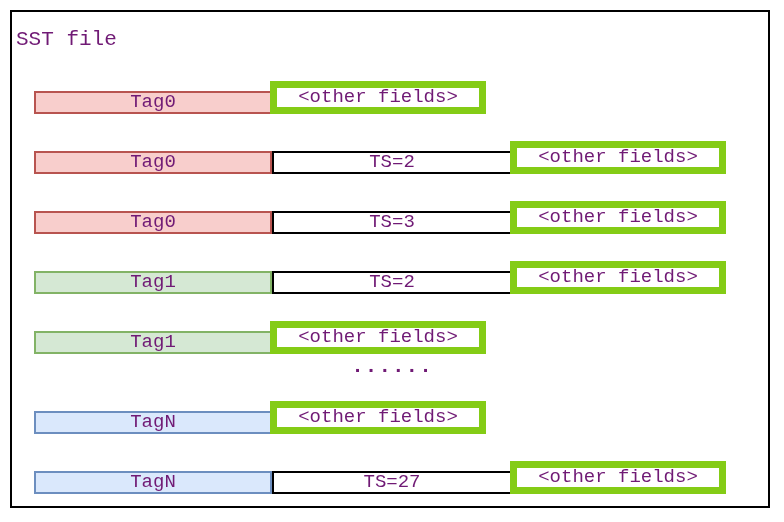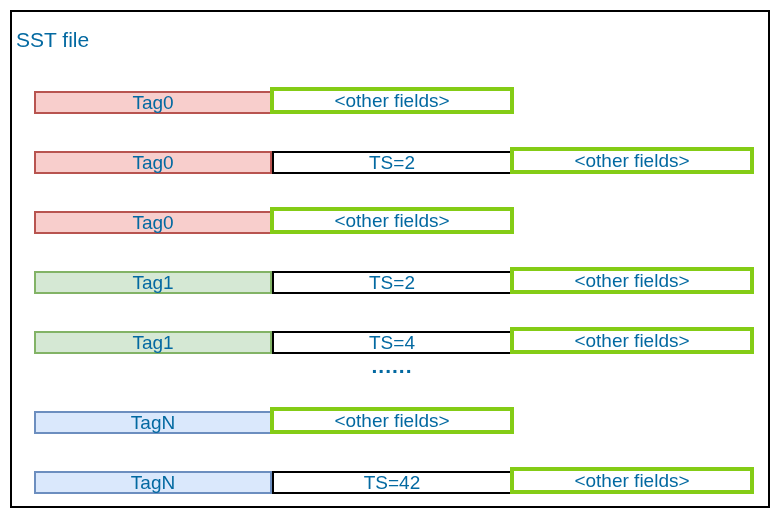--- a/index.html
+++ b/index.html
@@ -5,22 +5,22 @@
   html, body {
     margin: 0;
     padding: 0;
     background: #ffffff;
   }
   .canvas {
     position: relative;
     width: 784px;
     height: 522px;
     background: #ffffff;
-    font-family: Liberation Sans, sans-serif;
-    color: #0369a1;
+    font-family: Liberation Mono, monospace;
+    color: #701a75;
   }
   .outer-box {
     position: absolute;
     left: 10px;
     top: 10px;
     width: 760px;
     height: 498px;
     border: 2.5px solid #000000;
     box-sizing: border-box;
     background: #ffffff;
@@ -53,23 +53,23 @@
     width: 238px;
     border: 2px solid #999999;
     background: #eeeeee;
   }
   .ts-cell {
     width: 240px;
     border: 2px solid #000000;
     background: #ffffff;
   }
   .other-cell {
-    width: 244px;
+    width: 216px;
     margin-left: -2px;
-    border: 4px solid #84cc16;
+    border: 7px solid #84cc16;
     background: #ffffff;
   }
   .ellipsis {
     position: absolute;
     left: 260px;
     width: 240px;
     top: 342px;
     height: 24px;
     display: flex;
     align-items: center;
@@ -99,41 +99,41 @@
     </div>
 
     <div class="row r1">
       <div class="cell tag-cell" style="background: rgb(248, 206, 204); border-color: rgb(184, 84, 80);">Tag0</div>
       <div class="cell ts-cell">TS=2</div>
       <div class="cell other-cell">&lt;other fields&gt;</div>
     </div>
 
     <div class="row r2">
       <div class="cell tag-cell" style="background: rgb(248, 206, 204); border-color: rgb(184, 84, 80);">Tag0</div>
+      <div class="cell ts-cell">TS=3</div>
       <div class="cell other-cell">&lt;other fields&gt;</div>
     </div>
 
     <div class="row r3">
       <div class="cell tag-cell" style="background: rgb(213, 232, 212); border-color: rgb(130, 179, 102);">Tag1</div>
       <div class="cell ts-cell">TS=2</div>
       <div class="cell other-cell">&lt;other fields&gt;</div>
     </div>
 
     <div class="row r4">
       <div class="cell tag-cell" style="background: rgb(213, 232, 212); border-color: rgb(130, 179, 102);">Tag1</div>
-      <div class="cell ts-cell">TS=4</div>
       <div class="cell other-cell">&lt;other fields&gt;</div>
     </div>
 
     <div class="ellipsis">......</div>
 
     <div class="row r5">
       <div class="cell tag-cell" style="background: rgb(218, 232, 252); border-color: rgb(108, 142, 191);">TagN</div>
       <div class="cell other-cell">&lt;other fields&gt;</div>
     </div>
 
     <div class="row r6">
       <div class="cell tag-cell" style="background: rgb(218, 232, 252); border-color: rgb(108, 142, 191);">TagN</div>
-      <div class="cell ts-cell">TS=42</div>
+      <div class="cell ts-cell">TS=27</div>
       <div class="cell other-cell">&lt;other fields&gt;</div>
     </div>
   </div>
 </div>
 
 </body></html>

